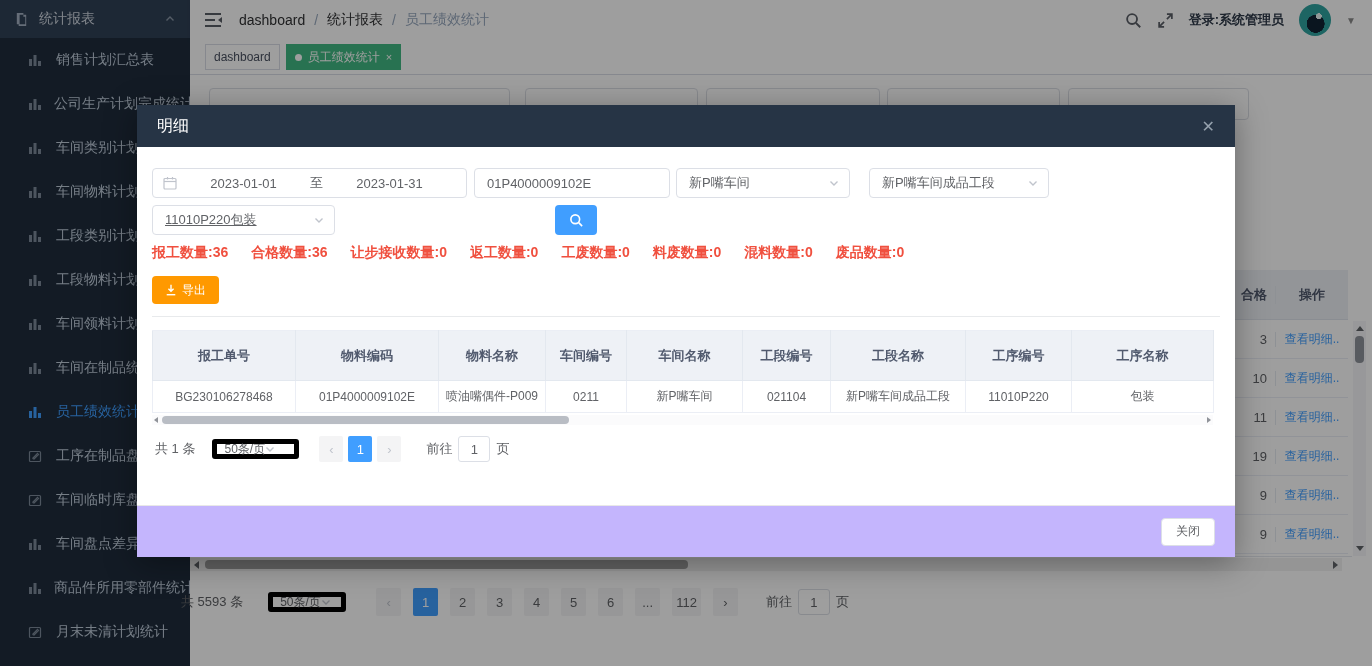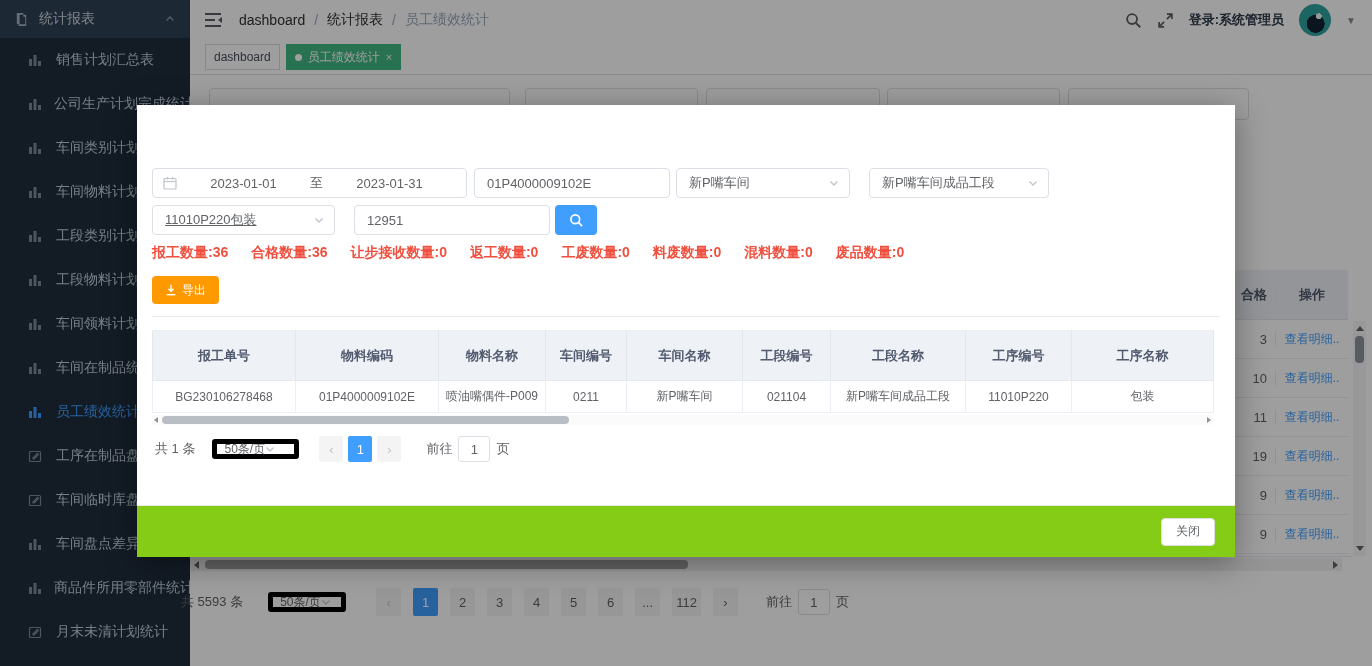--- a/index.html
+++ b/index.html
@@ -120,21 +120,21 @@
   .m-hscroll .tri-left  { position:absolute; left:2px; top:2px;  width:0; height:0; border-top:3px solid transparent; border-bottom:3px solid transparent; border-right:4px solid #909399; }
   .m-hscroll .tri-right { position:absolute; right:2px; top:2px; width:0; height:0; border-top:3px solid transparent; border-bottom:3px solid transparent; border-left:4px solid #909399; }
   .m-hscroll .hthumb2 { position:absolute; left:10px; top:1px; width:407px; height:8px; background:#b9bdc4; border-radius:4px; }
 
   .m-pager { position:absolute; left:18px; top:330px; height:28px; display:flex; align-items:center; font-size:13px; color:#606266; }
   .m-pager .pg-total { margin-right:17px; }
   .m-pager .pg-size { width:87px; margin-right:20px; }
   .m-pager .pg-box { min-width:24px; height:26px; margin-right:5px; }
   .m-pager .pg-goto { margin-left:20px; }
 
-  .m-footer { position:absolute; left:0; bottom:0; width:100%; height:52px; background:#84cc16; border-top:1px solid #e8e8e8;
+  .m-footer { position:absolute; left:0; bottom:0; width:100%; height:52px; background:#c4b5fd; border-top:1px solid #e8e8e8;
               display:flex; align-items:center; justify-content:flex-end; padding-right:20px; }
   .btn-close { height:28px; padding:0 14px; background:#fff; border:1px solid #dcdfe6; border-radius:4px;
                font-size:12px; color:#606266; cursor:pointer; font-family:inherit; }
 </style>
 </head>
 <body>
 
 <div class="screen">
 
   <aside class="sidebar">
@@ -406,20 +406,24 @@
     <span class="pg-box">112</span>
     <span class="pg-box">›</span>
     <span class="pg-goto">前往</span>
     <input class="pg-input" value="1" style="">
     <span>页</span>
   </div>
 
   <div class="overlay"></div>
 
   <section class="modal">
+    <div class="m-header">
+      <span class="m-title">明细</span>
+      <span class="m-close">✕</span>
+    </div>
 
     <div class="f-box f-date">
       <span style="display:flex;">
         <svg width="14" height="14" viewBox="0 0 14 14" fill="none" stroke="#c0c4cc" stroke-width="1.2">
             <rect x="1" y="2.5" width="12" height="10.5" rx="1"></rect>
             <line x1="1" y1="5.5" x2="13" y2="5.5"></line>
             <line x1="4.5" y1="1" x2="4.5" y2="3.5"></line>
             <line x1="9.5" y1="1" x2="9.5" y2="3.5"></line>
           </svg>
       </span>
@@ -448,23 +452,20 @@
         </span>
     </div>
 
     <div class="f-box f-process">
       <span class="sel-text">11010P220包装</span>
       <span class="sel-chev">
           <svg width="10" height="10" viewBox="0 0 10 10">
             <path d="M1.5 3.5 L5 7 L8.5 3.5" stroke="#c0c4cc" fill="none" stroke-width="1.4"></path>
           </svg>
         </span>
-    </div>
-    <div class="f-box f-employee">
-      <input class="f-input" value="12951" style="">
     </div>
     <button class="f-search">
       <svg width="15" height="15" viewBox="0 0 24 24" fill="none" stroke="#fff" stroke-width="2.6">
           <circle cx="10" cy="10" r="7"></circle>
           <line x1="15.5" y1="15.5" x2="21" y2="21"></line>
         </svg>
     </button>
 
     <div class="m-stats">
       <span>报工数量:36</span>

